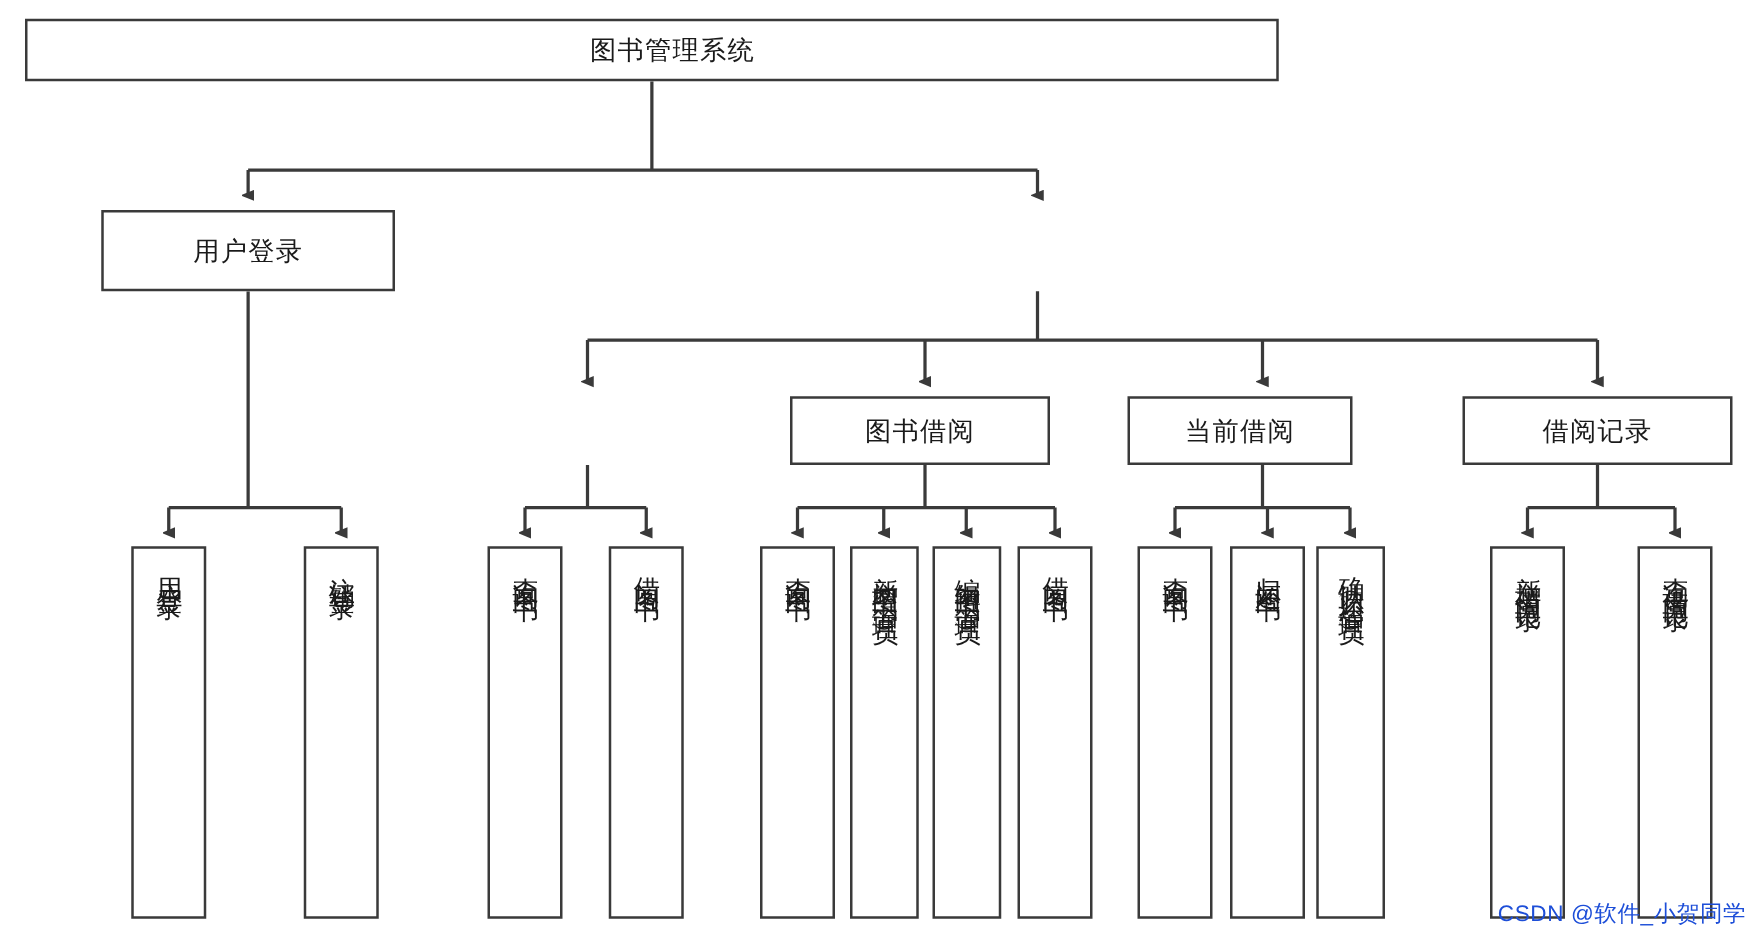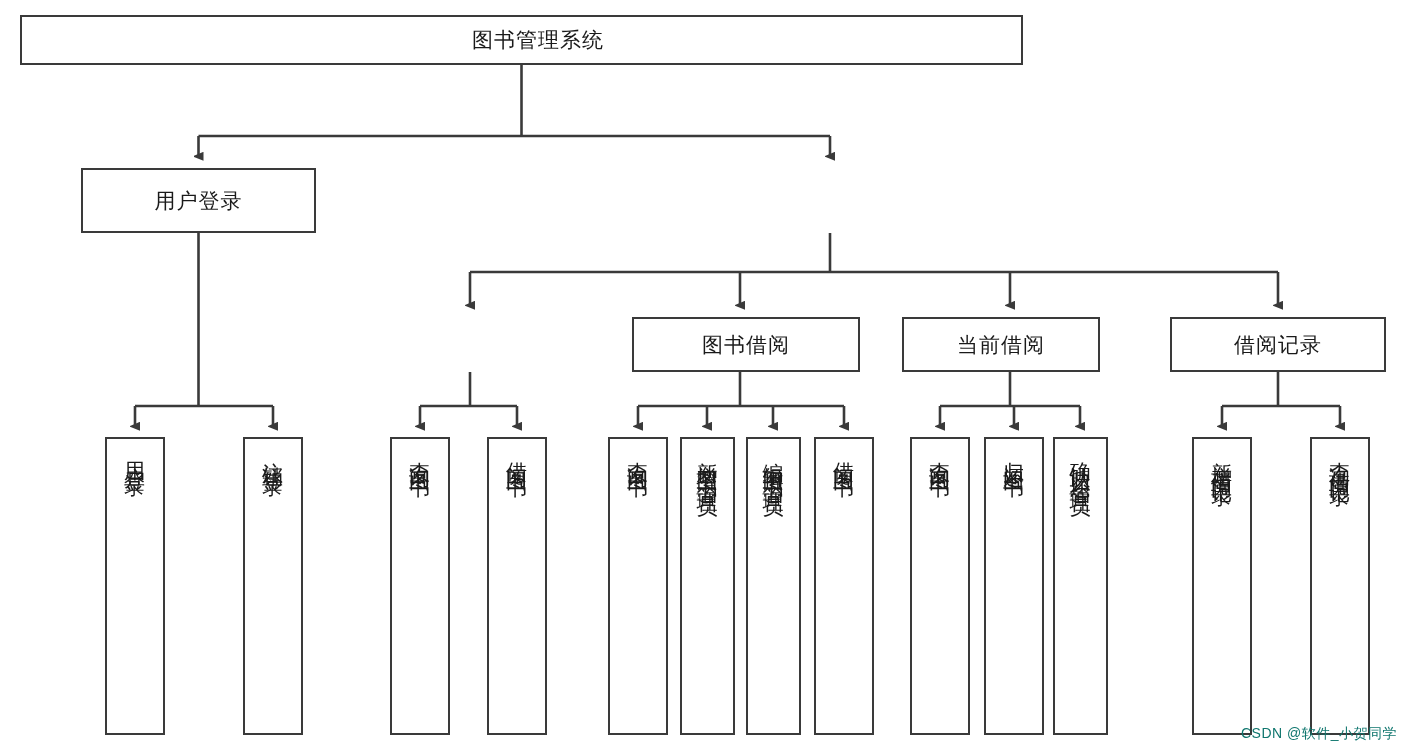--- a/index.html
+++ b/index.html
@@ -55,22 +55,22 @@
     white-space: nowrap;
     display: block;
   }
   .hlabel {
     white-space: nowrap;
   }
   #watermark {
     position: absolute;
     right: 8px;
     bottom: 4px;
-    font-size: 14px;
-    color: #0f766e;
+    font-size: 18px;
+    color: #1d4ed8;
     letter-spacing: 0.5px;
     z-index: 5;
     white-space: nowrap;
   }
 </style>
 </head>
 <body>
 
 <div id="canvas">
 
@@ -132,25 +132,25 @@
   <div class="node horiz" style="left:20px; top:15px; width:1003px; height:50px;padding-left:33px;">
     <span class="hlabel">图书管理系统</span>
   </div>
 
   <div class="node horiz" style="left:81px; top:168px; width:235px; height:65px;">
     <span class="hlabel">用户登录</span>
   </div>
 
 
 
-  <div class="node horiz" style="left:632px; top:317px; width:228px; height:55px;">
+  <div class="node horiz" style="left:632px; top:317px; width:208px; height:55px;">
     <span class="hlabel">图书借阅</span>
   </div>
 
-  <div class="node horiz" style="left:902px; top:317px; width:198px; height:55px;text-align:right;">
+  <div class="node horiz" style="left:902px; top:317px; width:180px; height:55px;text-align:right;">
     <span class="hlabel">当前借阅</span>
   </div>
 
   <div class="node horiz" style="left:1170px; top:317px; width:216px; height:55px;">
     <span class="hlabel">借阅记录</span>
   </div>
 
   <div class="node vert" style="left:105px; top:437px; width:60px; height:298px;">
     <span class="vlabel">用户登录</span>
   </div>

